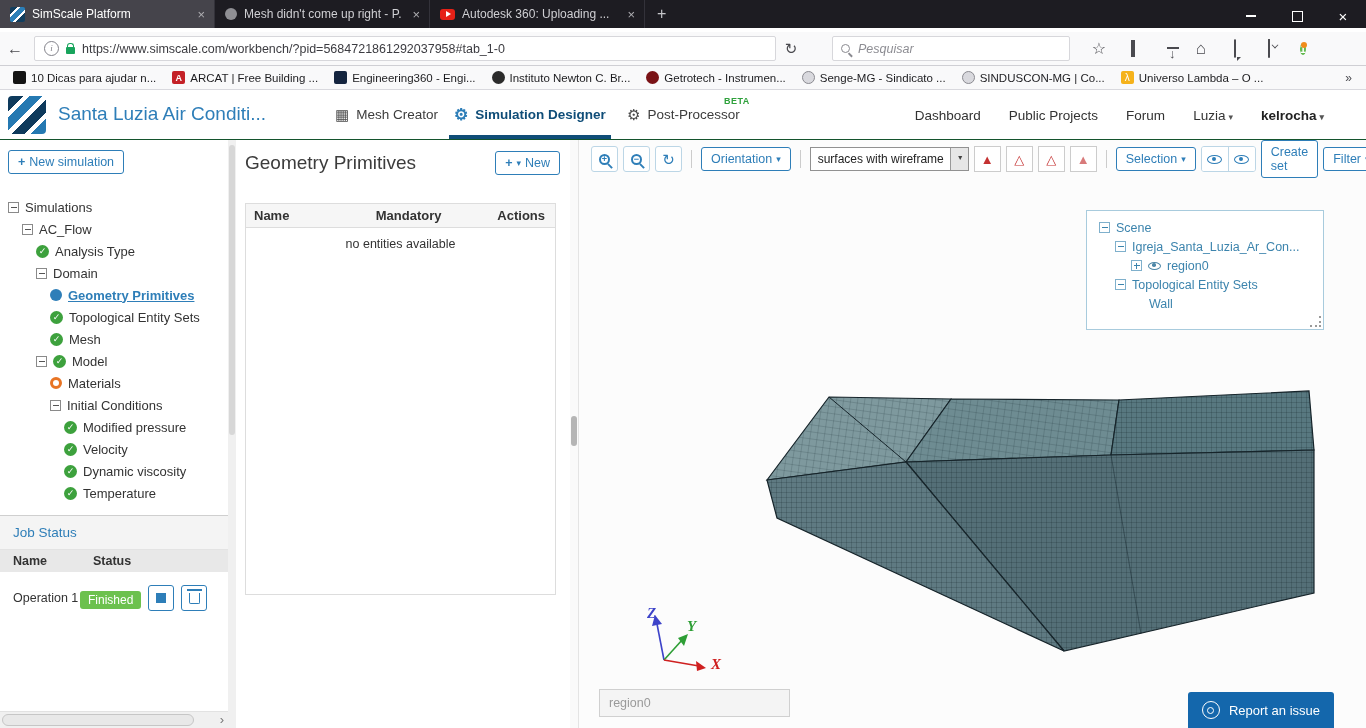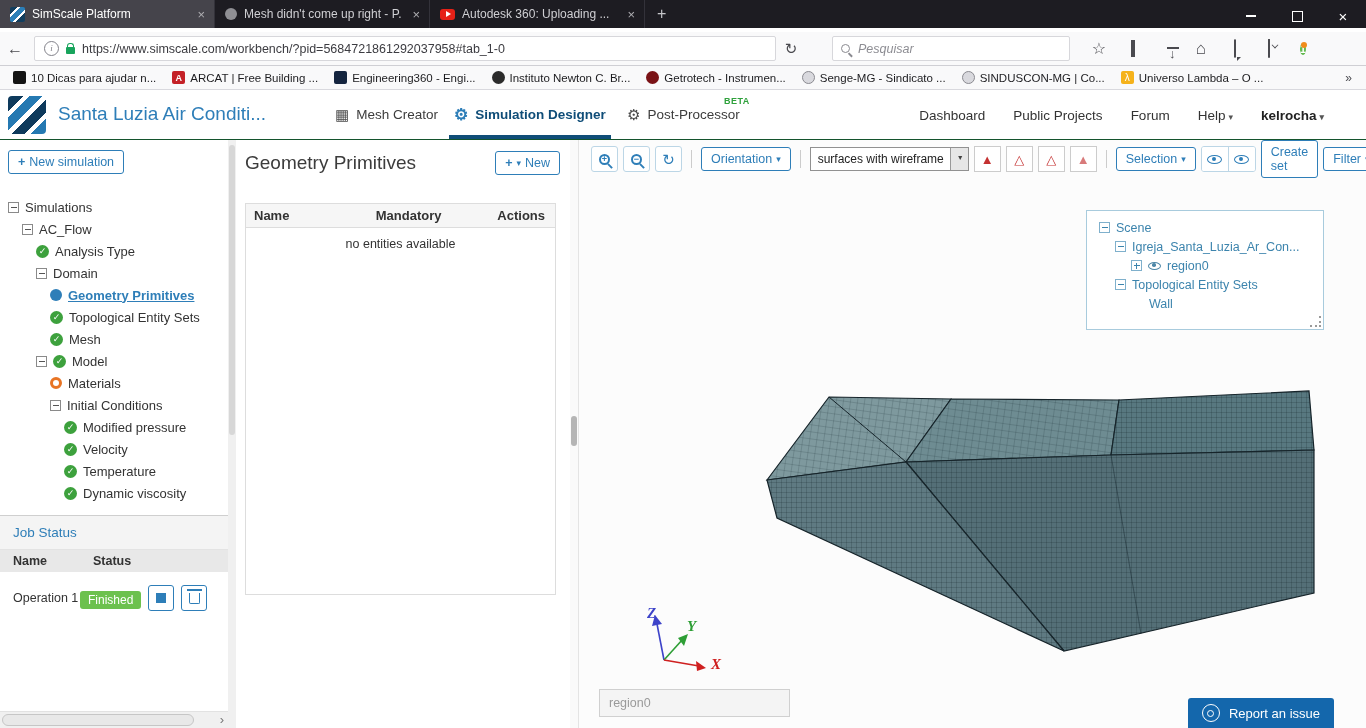--- a/index.html
+++ b/index.html
@@ -183,21 +183,21 @@
   .seye{width:13px;height:8px;border:1.3px solid #4d87a8;border-radius:50%;position:relative;box-sizing:border-box;flex:none;}
   .seye::after{content:"";position:absolute;left:3px;top:0.8px;width:3.5px;height:3.5px;border-radius:50%;background:#4d87a8;}
   .szgrip{position:absolute;right:2px;bottom:2px;width:9px;height:9px;border-right:2px dotted #9a9a9a;border-bottom:2px dotted #9a9a9a;}
 
   
   .mesh-svg{position:absolute;left:162px;top:232px;}
   .axis-svg{position:absolute;left:40px;top:462px;}
   .axis-label{font-family:"Liberation Serif",serif;font-style:italic;font-weight:bold;font-size:15px;}
 
   .regionbox{position:absolute;left:20px;top:549px;width:180px;height:26px;background:#f4f4f4;border:1px solid #d0d0d0;color:#9a9a9a;font-size:12.5px;line-height:26px;padding-left:9px;box-sizing:content-box;}
-  .report-btn{position:absolute;right:32px;bottom:0;height:30px;background:#1467ac;color:#fff;display:flex;align-items:center;gap:9px;padding:0 14px;font-size:13px;border-radius:3px 3px 0 0;cursor:pointer;}
+  .report-btn{position:absolute;right:32px;bottom:0;height:36px;background:#1467ac;color:#fff;display:flex;align-items:center;gap:9px;padding:0 14px;font-size:13px;border-radius:3px 3px 0 0;cursor:pointer;}
   .cam{width:18px;height:18px;border:1.6px solid #fff;border-radius:50%;display:flex;align-items:center;justify-content:center;box-sizing:border-box;flex:none;}
   .cam::before{content:"";width:7px;height:7px;border:1.6px solid #fff;border-radius:50%;box-sizing:border-box;}
 </style>
 </head>
 <body>
 
 <div id="app">
 
   <div class="titlebar">
     <div class="tab active">
@@ -304,21 +304,21 @@
     <div class="modtab" style="left:622px">
       <span class="gear-dark"></span>
       <span>Post-Processor</span>
     </div>
     <div class="beta">BETA</div>
 
     <div class="hnav">
       <span>Dashboard</span>
       <span>Public Projects</span>
       <span>Forum</span>
-      <span><span>Help</span><span class="caret-dn"></span></span>
+      <span><span>Luzia</span><span class="caret-dn"></span></span>
       <span class="user"><span>kelrocha</span><span class="caret-dn"></span></span>
     </div>
   </div>
 
   <div class="content">
 
     <div class="sidebar">
       <div class="btn-blue new-sim">
         <span class="plus-g"></span>
         <span>New simulation</span>
@@ -369,25 +369,25 @@
         <div class="trow lv4">
             <span class="tcheck"></span>
             <span class="tlabel">Modified pressure</span>
           </div>
         <div class="trow lv4">
             <span class="tcheck"></span>
             <span class="tlabel">Velocity</span>
           </div>
         <div class="trow lv4">
             <span class="tcheck"></span>
+            <span class="tlabel">Dynamic viscosity</span>
+          </div>
+        <div class="trow lv4">
+            <span class="tcheck"></span>
             <span class="tlabel">Temperature</span>
-          </div>
-        <div class="trow lv4">
-            <span class="tcheck"></span>
-            <span class="tlabel">Dynamic viscosity</span>
           </div>
       </div>
 
       <div class="jobpanel">
         <div class="jp-title">Job Status</div>
         <div class="jp-head">
           <span class="jp-c1">Name</span>
           <span>Status</span>
         </div>
         <div class="jp-row">

